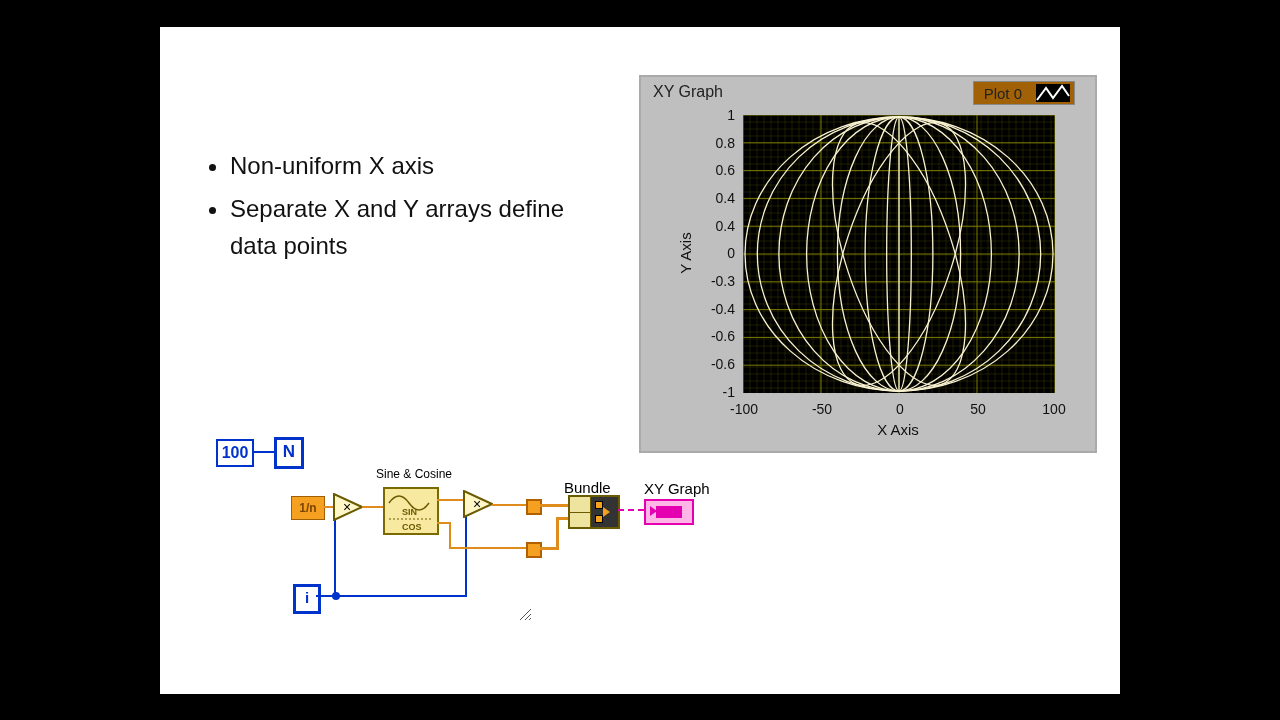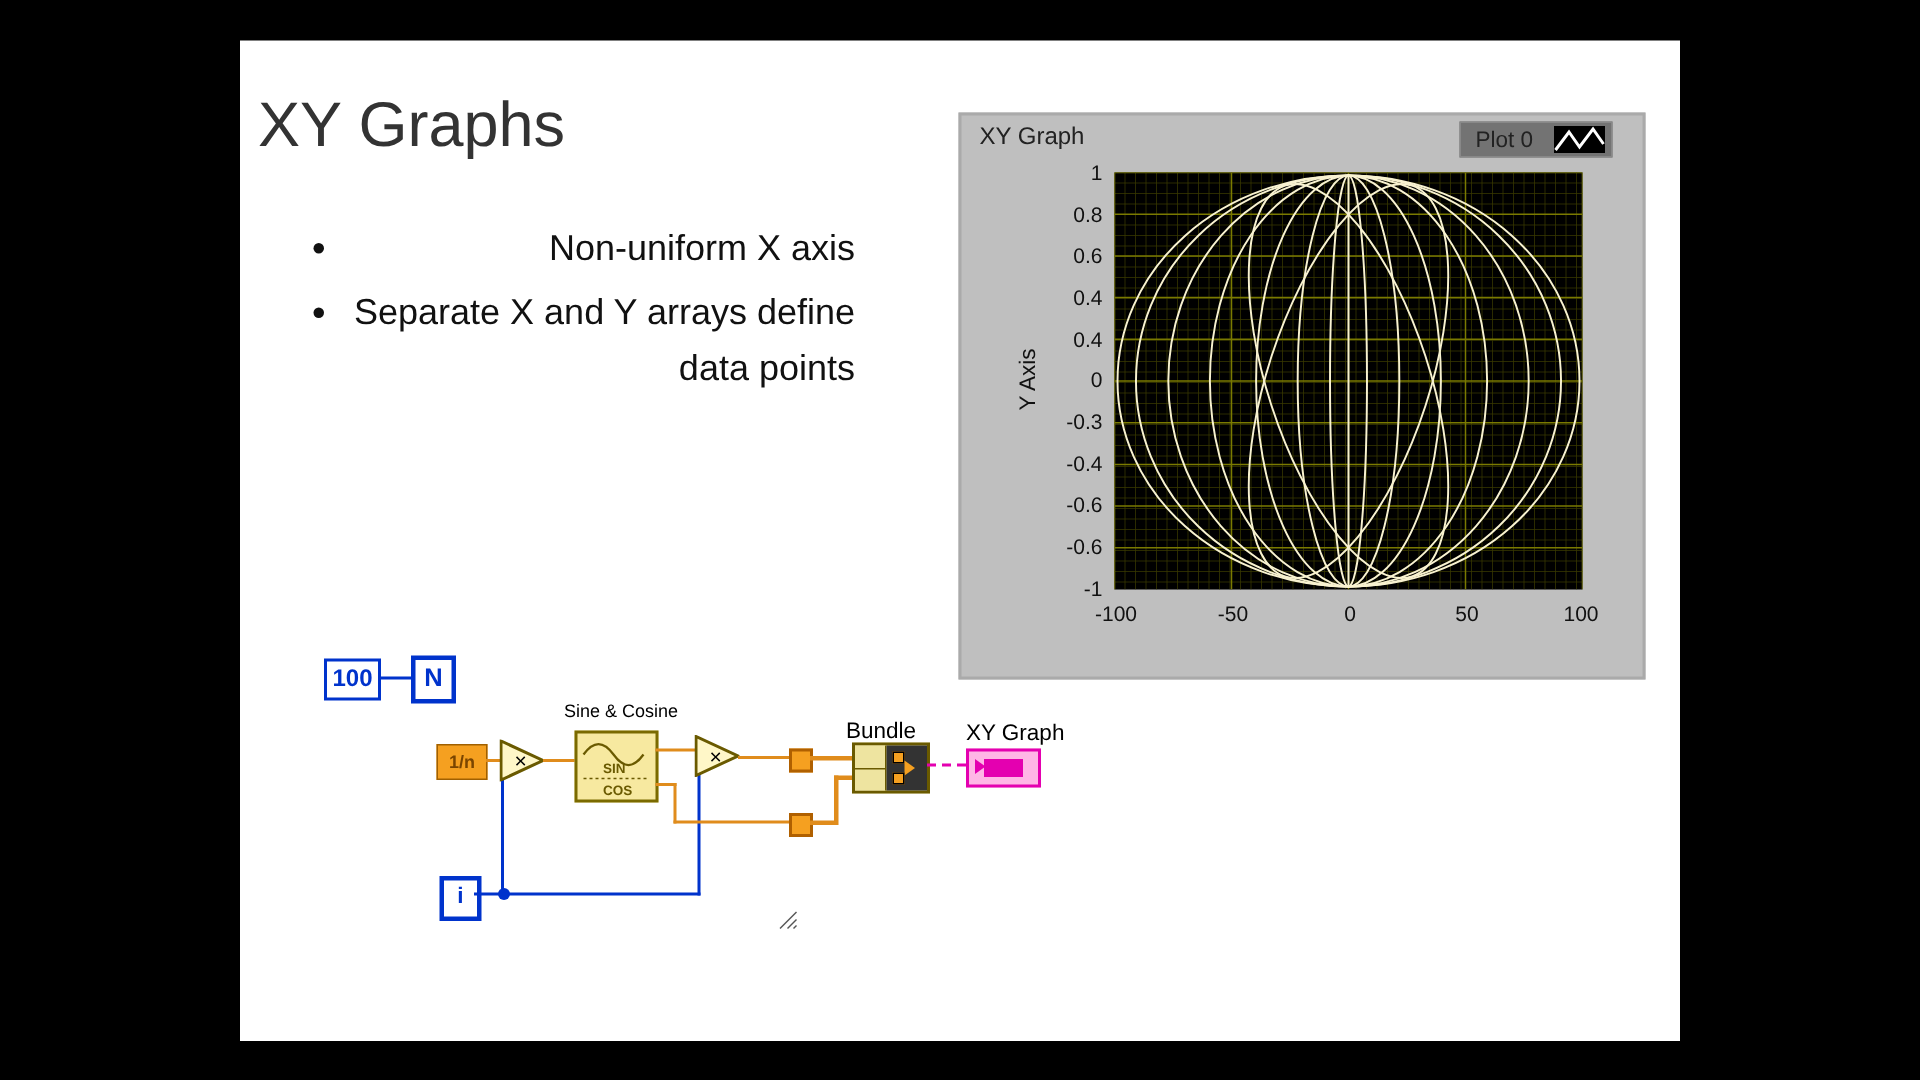--- a/index.html
+++ b/index.html
@@ -37,21 +37,20 @@
   }
   .bullets ul {
     margin: 0;
     padding-left: 20px;
   }
   .bullets li {
     font-size: 24px;
     color: #111;
     line-height: 1.55;
     margin-bottom: 6px;
-    text-align: right;
   }
 
   
   .graph-panel {
     position: absolute;
     right: 23px;
     top: 48px;
     width: 458px;
     height: 378px;
     background: #bfbfbf;
@@ -65,21 +64,21 @@
     font-size: 16px;
     color: #222;
   }
   .plot-legend {
     position: absolute;
     right: 20px;
     top: 4px;
     display: flex;
     align-items: center;
     gap: 8px;
-    background: #737373;
+    background: #a16207;
     border: 1px solid #888;
     padding: 2px 4px;
     box-sizing: border-box;
   }
   .plot-legend .label { font-size: 15px; color: #222; padding: 0 6px; }
   .plot-legend .swatch {
     width: 34px; height: 18px; background:#000; position:relative;
   }
   .plot-legend .swatch svg { position:absolute; inset:0; }
 
@@ -253,21 +252,20 @@
   .resizeglyph{
     position:absolute; left:303px; top:178px; width:13px; height:13px;
   }
   .resizeglyph svg{width:100%;height:100%;}
 </style>
 </head>
 <body>
 
 <div class="slide">
 
-  <div class="title">XY Graphs</div>
 
   <div class="bullets">
     <ul>
       <li>Non-uniform X axis</li>
       <li>Separate X and Y arrays define data points</li>
     </ul>
   </div>
 
   <div class="graph-panel">
     <div class="graph-title">XY Graph</div>
@@ -275,20 +273,21 @@
     <div class="plot-legend">
       <span class="label">Plot 0</span>
       <span class="swatch">
         <svg viewBox="0 0 34 18">
             <polyline points="1,16 10,4 17,14 26,2 33,12" fill="none" stroke="#fff" stroke-width="2"></polyline>
           </svg>
       </span>
     </div>
 
     <div class="ylabel">Y Axis</div>
+    <div class="xlabel">X Axis</div>
 
     <div class="ytick" style="top:30px">1</div>
     <div class="ytick" style="top:58px">0.8</div>
     <div class="ytick" style="top:85px">0.6</div>
     <div class="ytick" style="top:113px">0.4</div>
     <div class="ytick" style="top:141px">0.4</div>
     <div class="ytick" style="top:168px">0</div>
     <div class="ytick" style="top:196px">-0.3</div>
     <div class="ytick" style="top:224px">-0.4</div>
     <div class="ytick" style="top:251px">-0.6</div>

